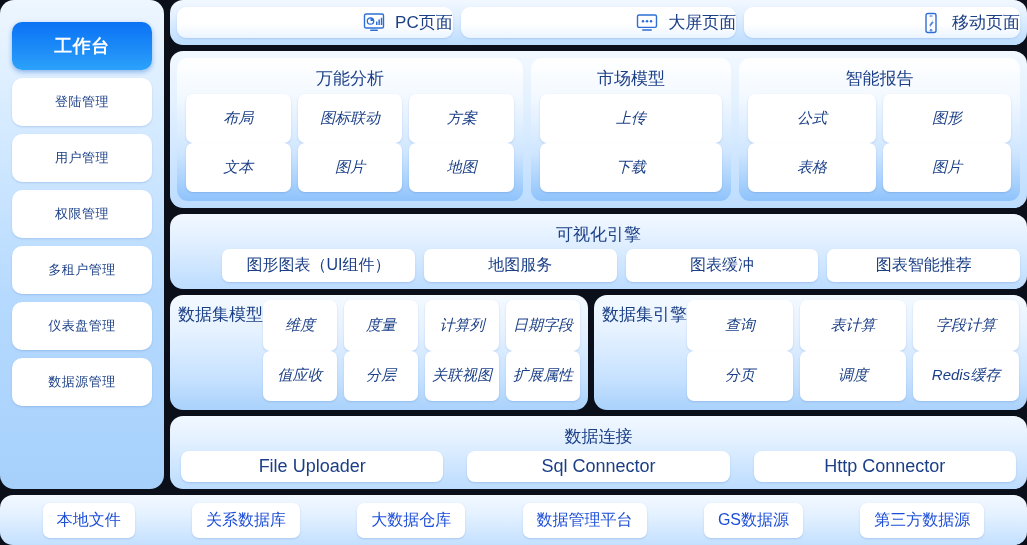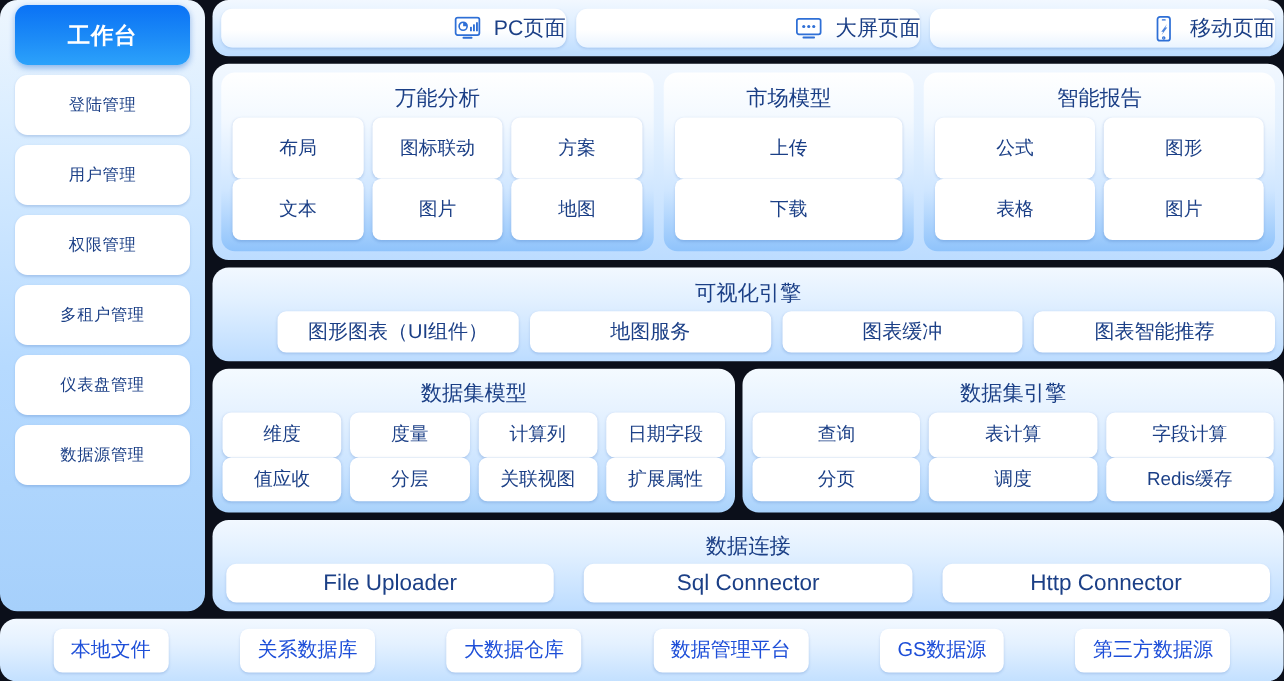--- a/index.html
+++ b/index.html
@@ -30,21 +30,21 @@
     gap: 6px;
   }
 
   
   .sidebar {
     width: 164px;
     height: 489px;
     flex: 0 0 164px;
     border-radius: 14px;
     background: linear-gradient(180deg, #eef6fe 0%, #dceeff 18%, #b6daff 60%, #a6d0fb 100%);
-    padding: 4px 12px;
+    padding: 22px 12px;
     display: flex;
     flex-direction: column;
     gap: 8px;
   }
   .side-btn {
     height: 48px;
     border-radius: 10px;
     background: #ffffff;
     display: flex;
     align-items: center;
@@ -117,21 +117,21 @@
   .module.m-mid    { flex: 0 0 200px; }
   .module.m-report { flex: 1 1 auto; }
 
   .module-title {
     text-align: center;
     font-size: 17px;
     color: #1b3f86;
     line-height: 30px;
     height: 30px;
   }
-  .chip-grid { display: flex; flex-direction: column; gap: 0; flex: 1 1 auto; }
+  .chip-grid { display: flex; flex-direction: column; gap: 0; flex: 1 1 auto; font-style: italic; }
   .chip-row  { display: flex; gap: 7px; flex: 1 1 0; }
   .chip {
     flex: 1 1 0;
     border-radius: 7px;
     background: #ffffff;
     display: flex;
     align-items: center;
     justify-content: center;
     font-size: 15px;
     color: #1b3f86;
@@ -151,21 +151,21 @@
   .viz-chips { display: flex; gap: 9px; flex: 1 1 auto; padding-left: 45px; }
   .viz-chips .chip { font-size: 16px; }
 
   
   .ds-row { height: 118px; display: flex; gap: 6px; }
   .ds-panel {
     border-radius: 13px;
     background: linear-gradient(180deg, #f4faff 0%, #e6f2ff 30%, #c7e2ff 72%, #a9d2fb 100%);
     padding: 5px 8px 9px 8px;
     display: flex;
-    flex-direction: column;
+    flex-direction: row;
   }
   .ds-panel.ds-model  { flex: 0 0 418px; }
   .ds-panel.ds-engine { flex: 1 1 auto; }
   .ds-title {
     text-align: center;
     font-size: 17px;
     color: #1b3f86;
     height: 30px;
     line-height: 30px;
   }

